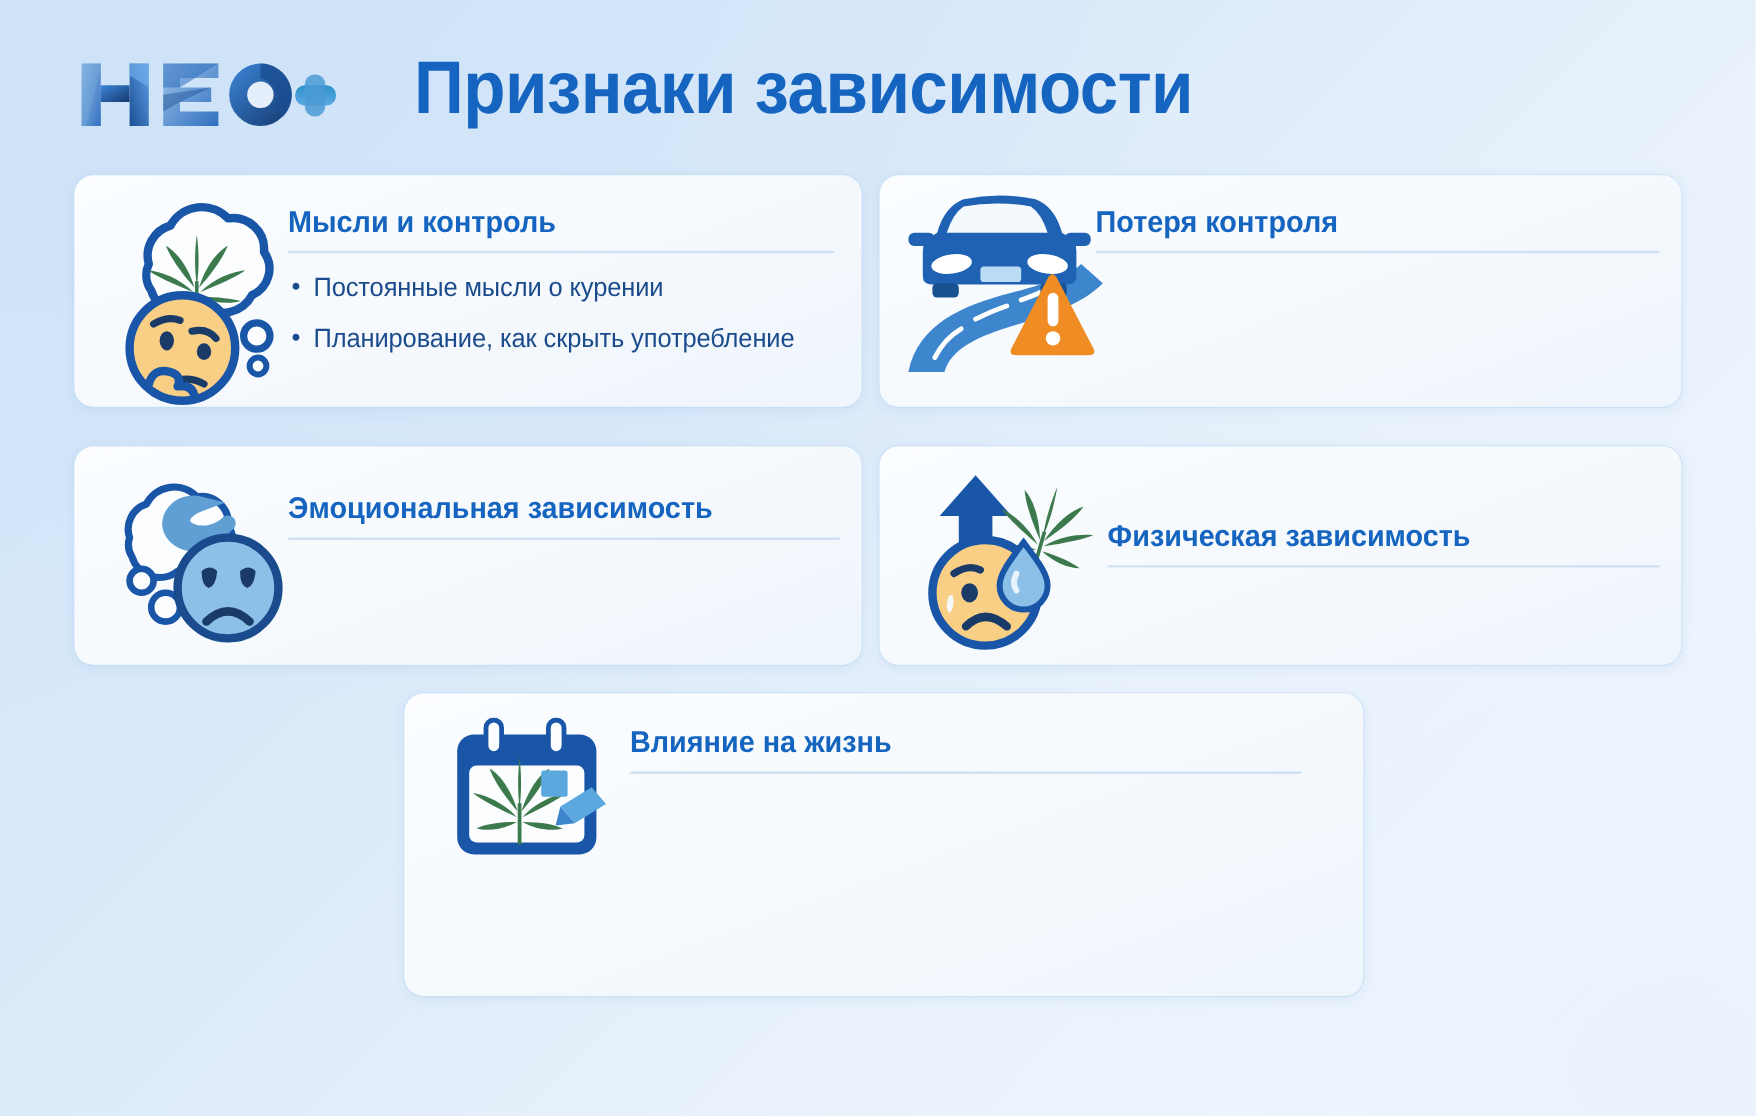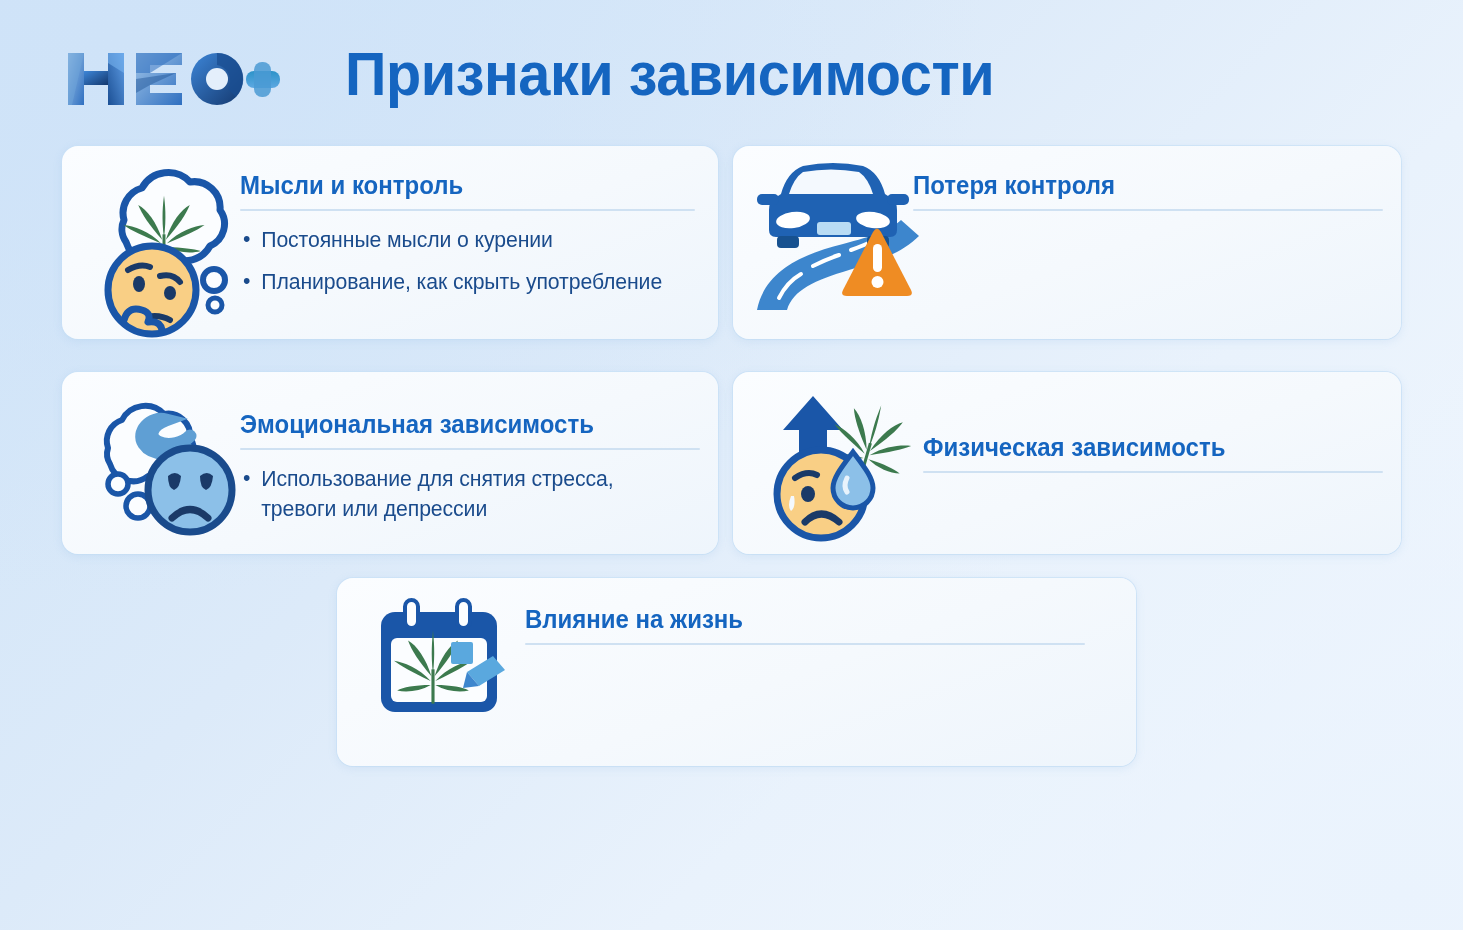--- a/index.html
+++ b/index.html
@@ -29,21 +29,21 @@
   .card {
     position:absolute;
     background:linear-gradient(160deg,#fbfdff 0%,#f5f9fd 55%,#eef5fc 100%);
     border-radius:16px;
     box-shadow:0 2px 10px rgba(120,165,215,0.16), 0 0 0 1px rgba(206,228,248,0.75);
   }
   #card-thoughts  { left:62px;  top:146px; width:656px; height:193px; }
   #card-control   { left:733px; top:146px; width:668px; height:193px; }
   #card-emotional { left:62px;  top:372px; width:656px; height:182px; }
   #card-physical  { left:733px; top:372px; width:668px; height:182px; }
-  #card-life      { left:337px; top:578px; width:799px; height:188px; }
+  #card-life      { left:337px; top:578px; width:799px; height:252px; }
 
   .icon-wrap { position:absolute; left:0; top:0; }
   .card-body { position:absolute; }
 
   .card-title {
     font-size:25px; font-weight:bold; color:#1565c0;
     white-space:nowrap; line-height:1.1;
     transform:scaleX(0.96); transform-origin:left center;
   }
   .divider { height:2px; background:#cfe1f2; margin-top:9px; border-radius:2px; }
@@ -203,23 +203,20 @@
 
         <circle cx="100" cy="100" r="42" fill="#8cc0e8" stroke="#1a4b8c" stroke-width="7"></circle>
         <path d="M78 86 q7 -6 13 0 q-1 12 -7 14 q-6 -2 -6 -14 Z" fill="#1a3a68"></path>
         <path d="M110 86 q7 -6 13 0 q-1 12 -7 14 q-6 -2 -6 -14 Z" fill="#1a3a68"></path>
         <path d="M82 128 q18 -17 36 0" stroke="#1a3a68" stroke-width="7" fill="none" stroke-linecap="round"></path>
       </svg>
     </div>
     <div class="card-body" style="left:178px; top:39px; width:460px;">
       <div class="card-title">Эмоциональная зависимость</div>
       <div class="divider"></div>
-      <ul class="bullets">
-        <li>Использование для снятия стресса, тревоги или депрессии</li>
-      </ul>
     </div>
   </div>
 
   <div class="card" id="card-physical">
     <div class="icon-wrap" style="left:28px; top:10px;">
       <svg width="165" height="165" viewBox="0 0 165 165">
 
         <path d="M52 14 L82 48 H66 V106 H38 V48 H22 Z" fill="#1a56a8"></path>
 
         <g fill="#3c7a4e" transform="translate(108,66) rotate(16) scale(0.85)">

